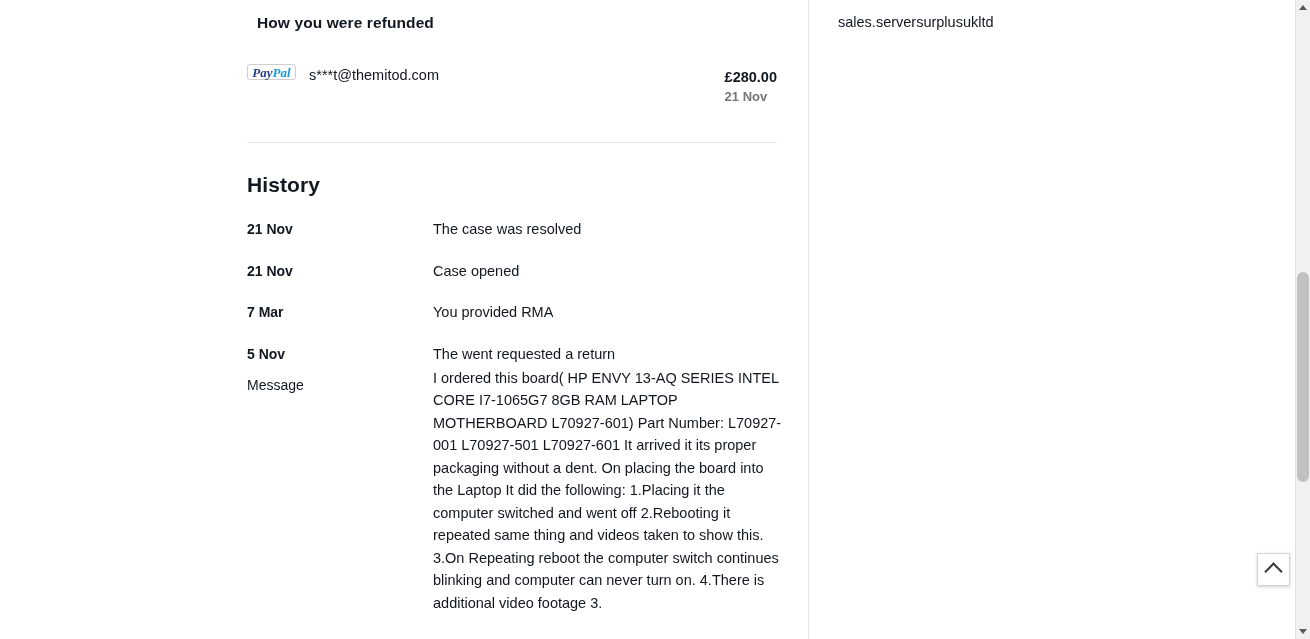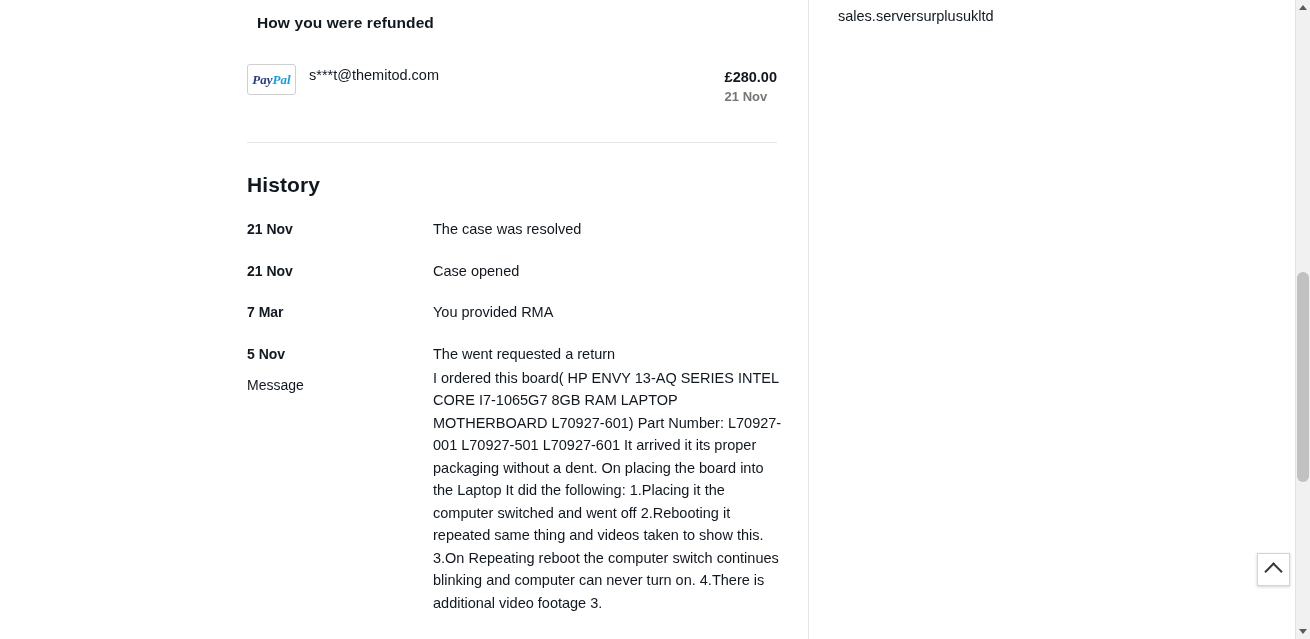--- a/index.html
+++ b/index.html
@@ -41,21 +41,21 @@
   }
 
   .refund-row {
     display: flex;
     align-items: flex-start;
     margin-top: 32px;
   }
 
   .paypal-logo {
     width: 49px;
-    height: 31px;
+    height: 16px;
     border: 1px solid #cfcfcf;
     border-radius: 3px;
     background: #ffffff;
     display: flex;
     align-items: center;
     justify-content: center;
     flex: 0 0 auto;
     box-sizing: border-box;
   }
   .paypal-logo .pp {
@@ -157,21 +157,21 @@
   .right-col {
     position: absolute;
     left: 838px;
     top: 0;
     width: 420px;
   }
   .right-text {
     font-size: 14.5px;
     color: #111820;
     line-height: 1.5;
-    padding-top: 6px;
+    padding-top: 12px;
   }
 
   
   .scrollbar {
     position: absolute;
     right: 0;
     top: 0;
     width: 15px;
     height: 639px;
     background: #f1f1f1;

